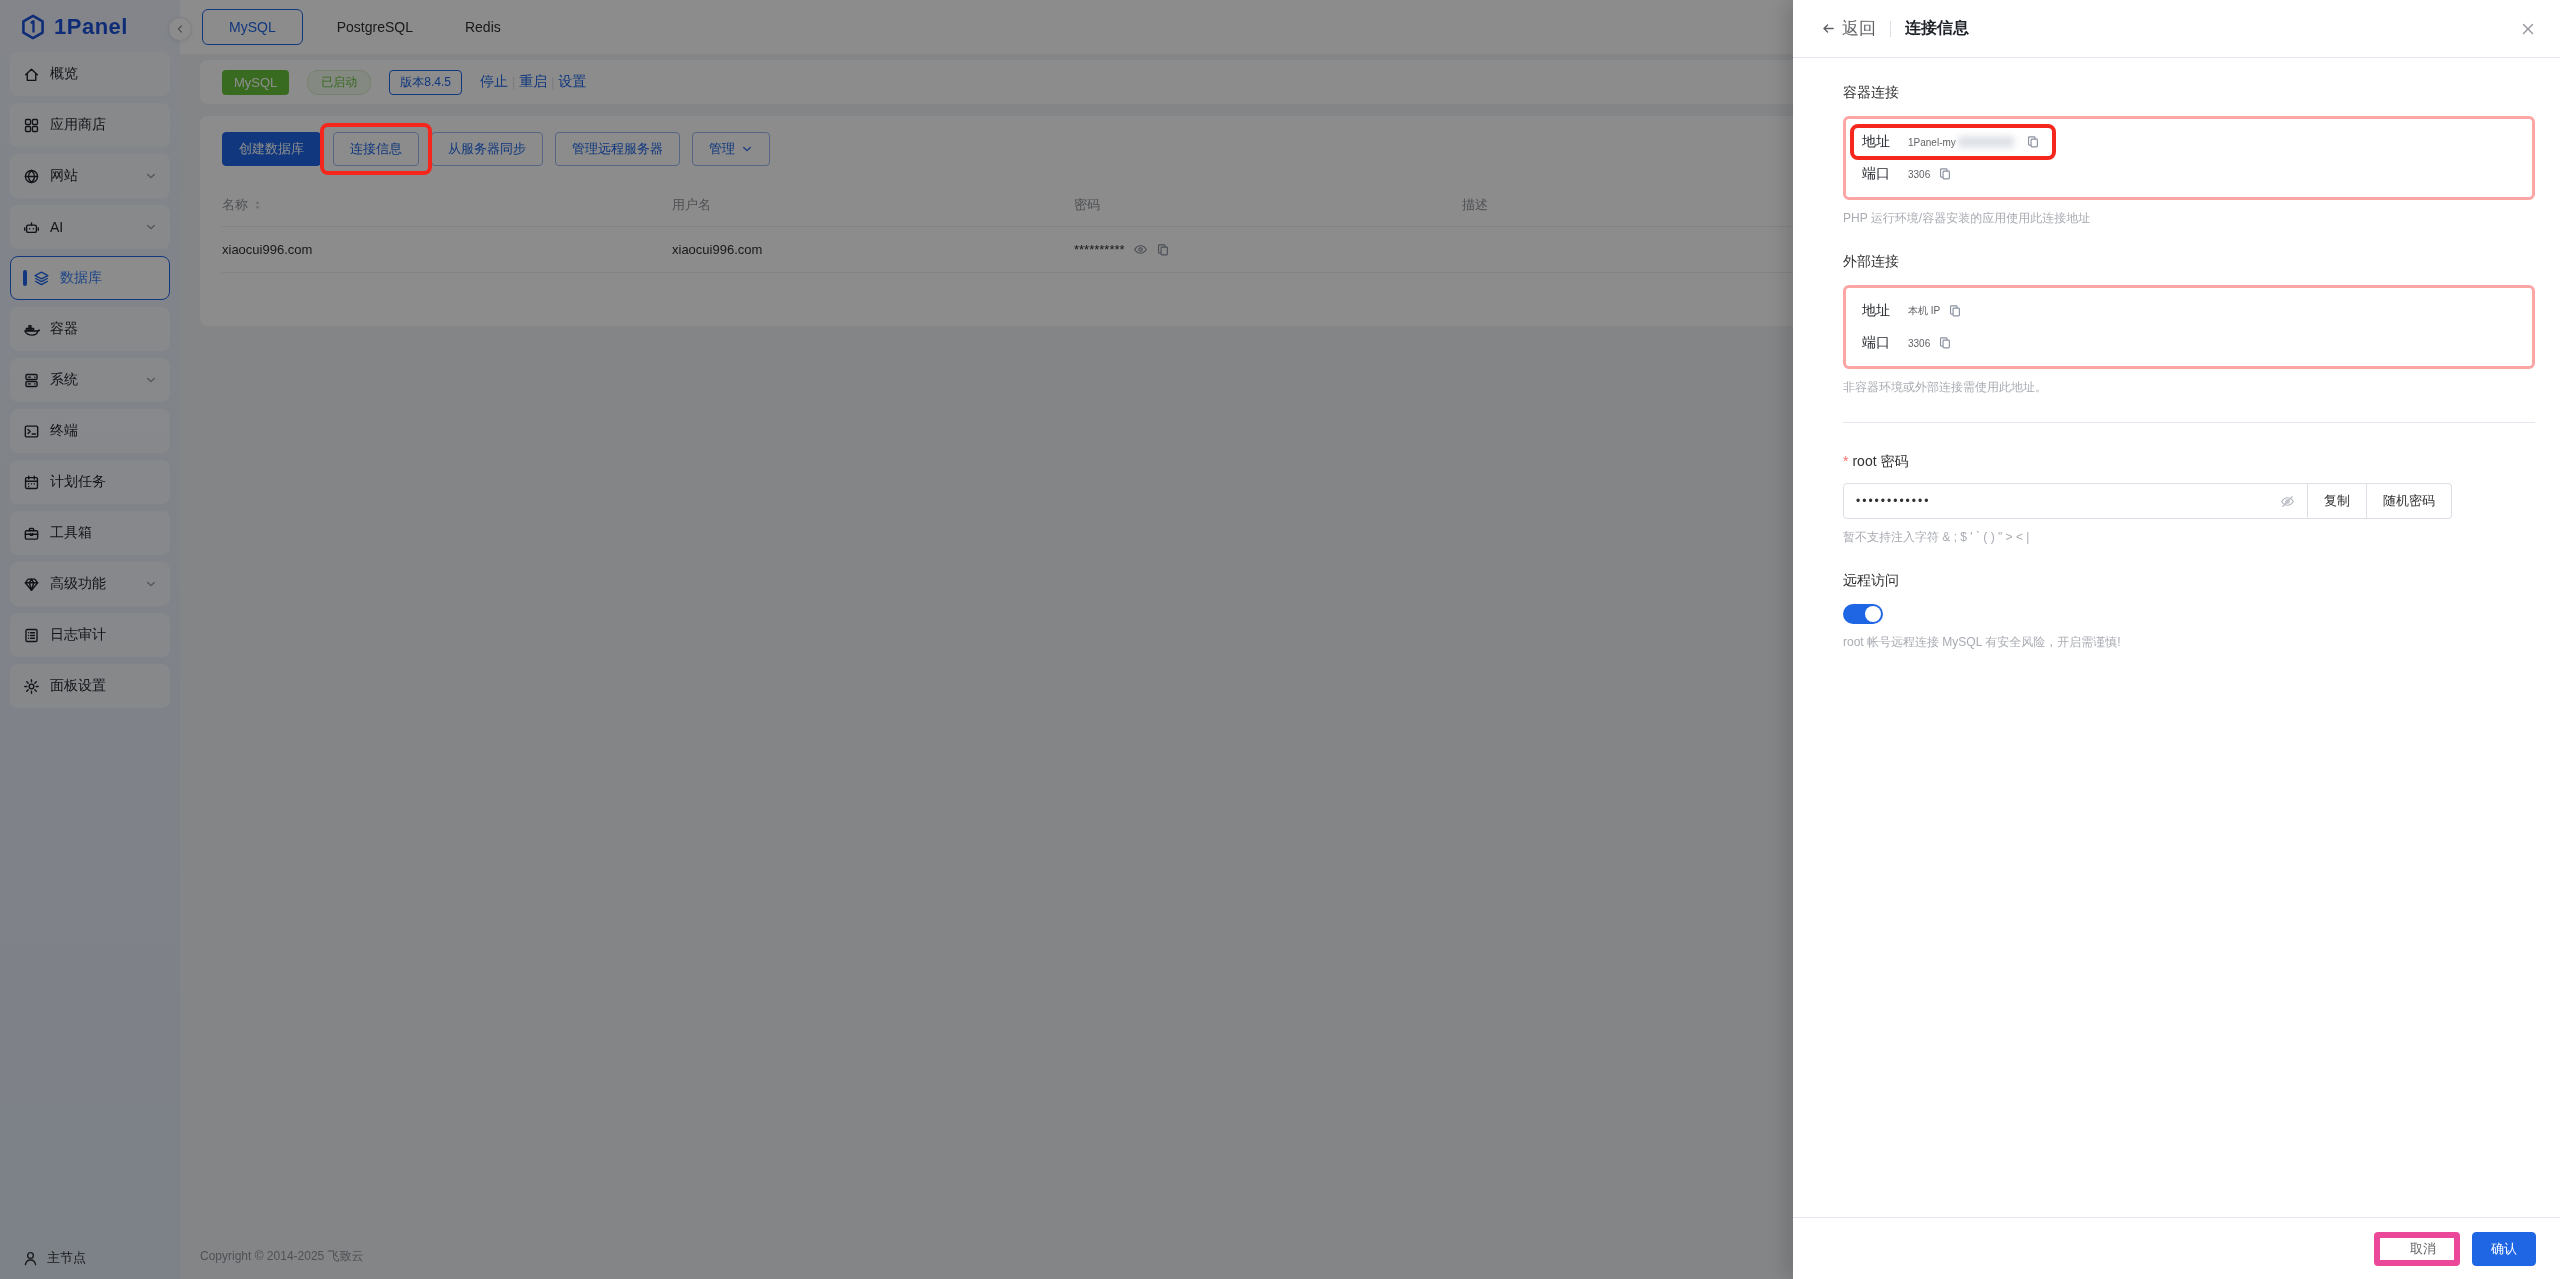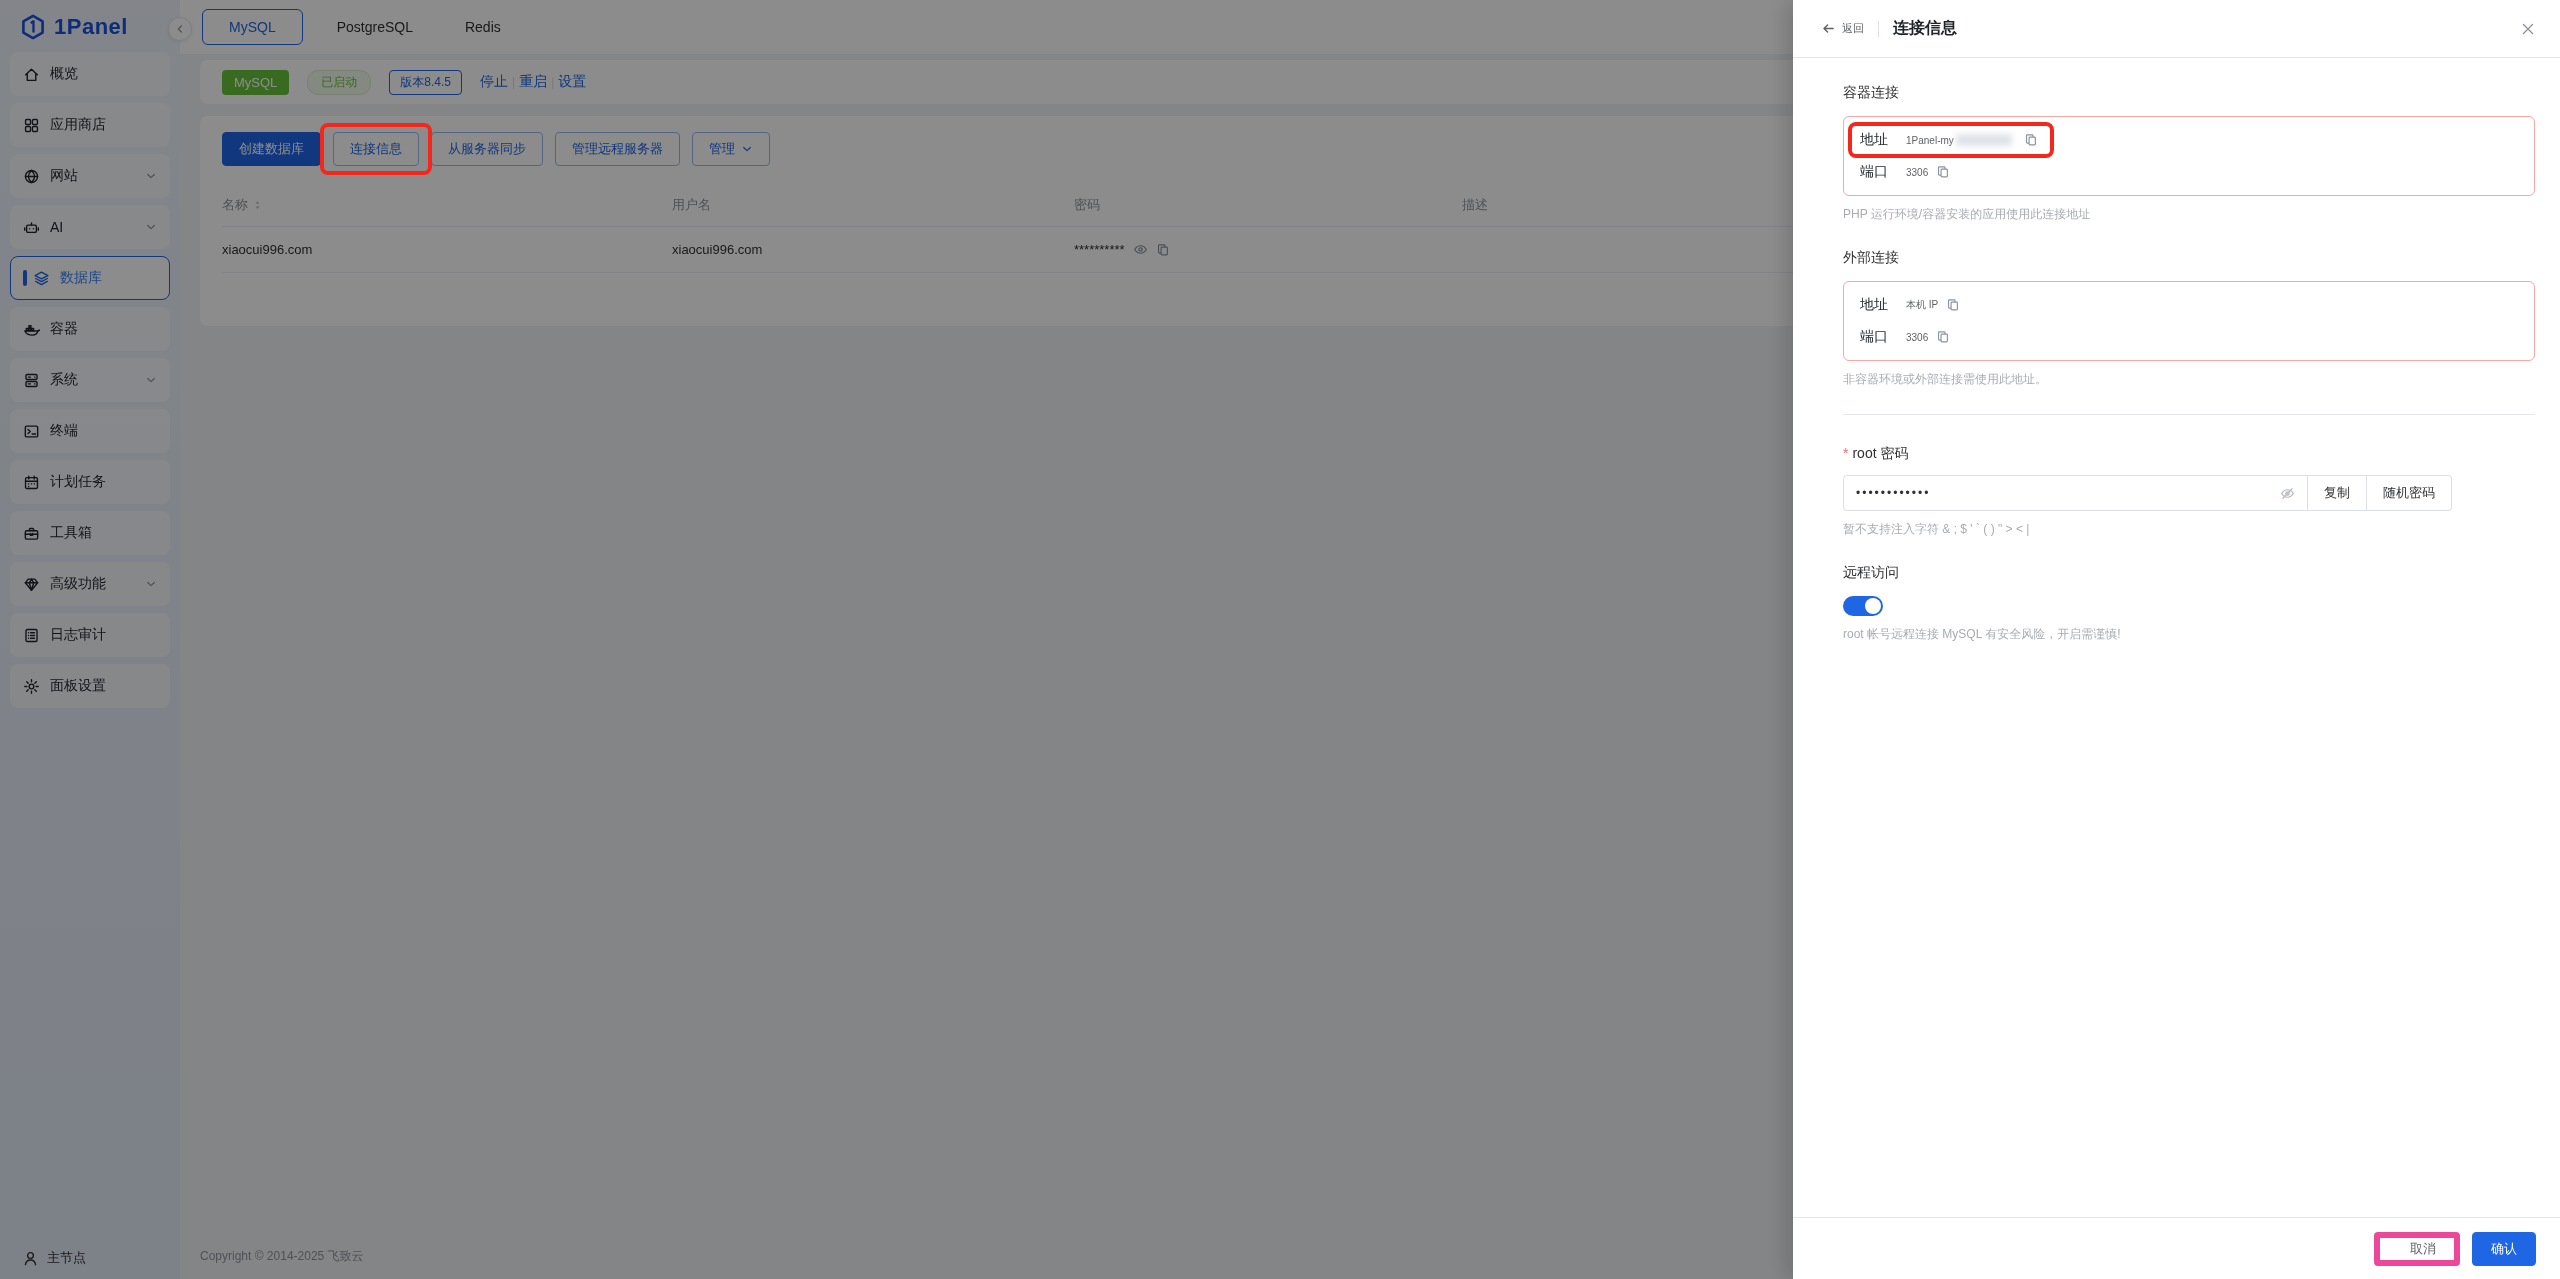--- a/index.html
+++ b/index.html
@@ -56,27 +56,27 @@
   .sort-ic { color:#c0c4cc; }
   .pwd-cell { display:inline-flex; align-items:center; gap:8px; color:#303133; }
   .pwd-cell .icon { color:#8a919f; cursor:pointer; }
 
   .main-footer { margin-top:auto; padding:0 0 14px 20px; color:#8f959e; font-size:12px; }
 
   
   .overlay { position:fixed; inset:0; background:rgba(0,0,0,.45); z-index:500; }
   .drawer { position:fixed; top:0; right:0; width:767px; height:100%; background:#fff; z-index:600; box-shadow:-8px 0 20px rgba(0,0,0,.15); }
   .drawer-header { height:58px; border-bottom:1px solid #e4e7ed; display:flex; align-items:center; padding:0 24px 0 28px; }
-  .back { display:flex; align-items:center; gap:6px; color:#606266; font-size:11px; cursor:pointer; }
+  .back { display:flex; align-items:center; gap:6px; color:#606266; font-size:17px; cursor:pointer; }
   .hdiv { width:1px; height:16px; background:#dcdfe6; margin:0 14px; }
   .drawer-title { font-size:16px; font-weight:600; color:#1f2329; }
   .close-x { margin-left:auto; color:#909399; cursor:pointer; }
   .drawer-body { padding:26px 25px 0 50px; }
   .sec-label { font-size:14px; color:#303133; }
-  .conn-card { border:1px solid #fca5a5; border-radius:6px; padding:14px 16px; margin-top:14px; }
+  .conn-card { border:3px solid #fca5a5; border-radius:6px; padding:14px 16px; margin-top:14px; }
   .conn-row { display:inline-flex; align-items:center; gap:0; }
   .conn-row + .conn-row-wrap, .conn-row-wrap + .conn-row-wrap { margin-top:14px; }
   .conn-row-wrap { display:block; }
   .c-label { color:#1f2329; font-size:14px; margin-right:18px; }
   .c-value { color:#606266; font-size:10px; }
   .copy-ic { color:#8a919f; margin-left:8px; cursor:pointer; }
   .redact { display:inline-block; width:56px; height:12px; margin:0 4px 0 2px; background:#dfe2e8; border-radius:2px; filter:blur(3px); vertical-align:middle; }
   .hint { color:#a8abb2; font-size:12px; margin-top:10px; }
   .sec { margin-bottom:26px; }
   .drawer-divider { border-top:1px solid #e4e7ed; margin:26px 0; }

